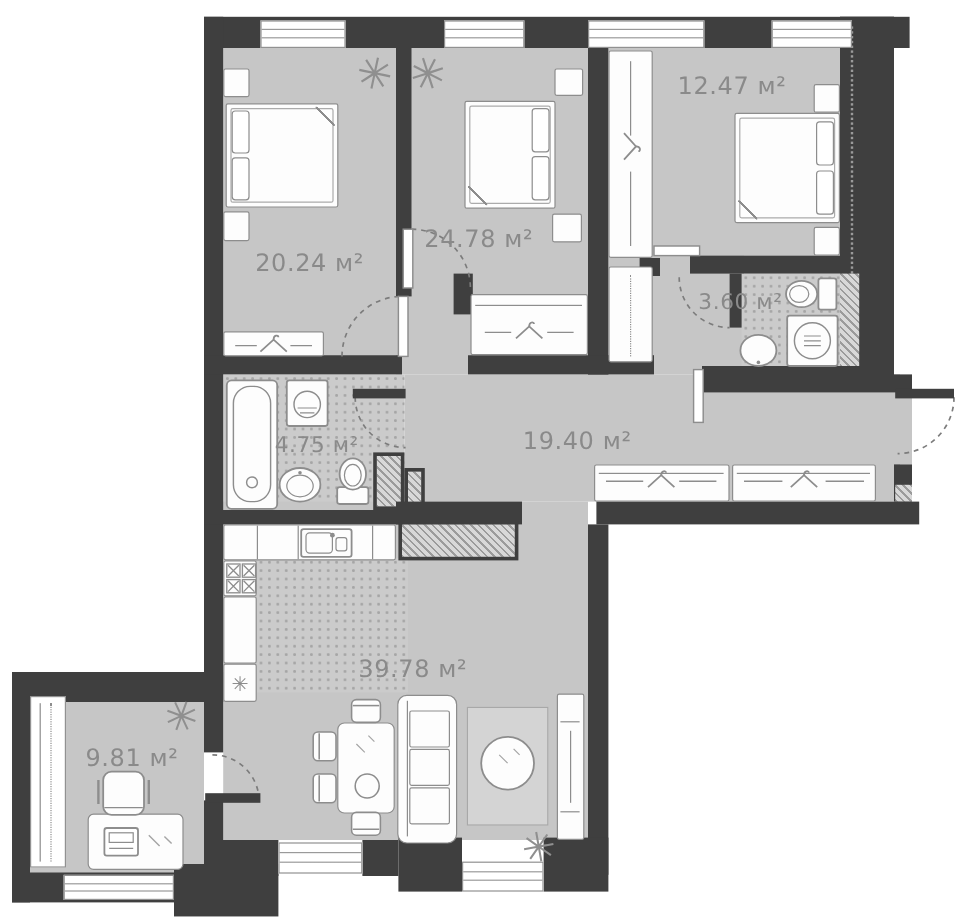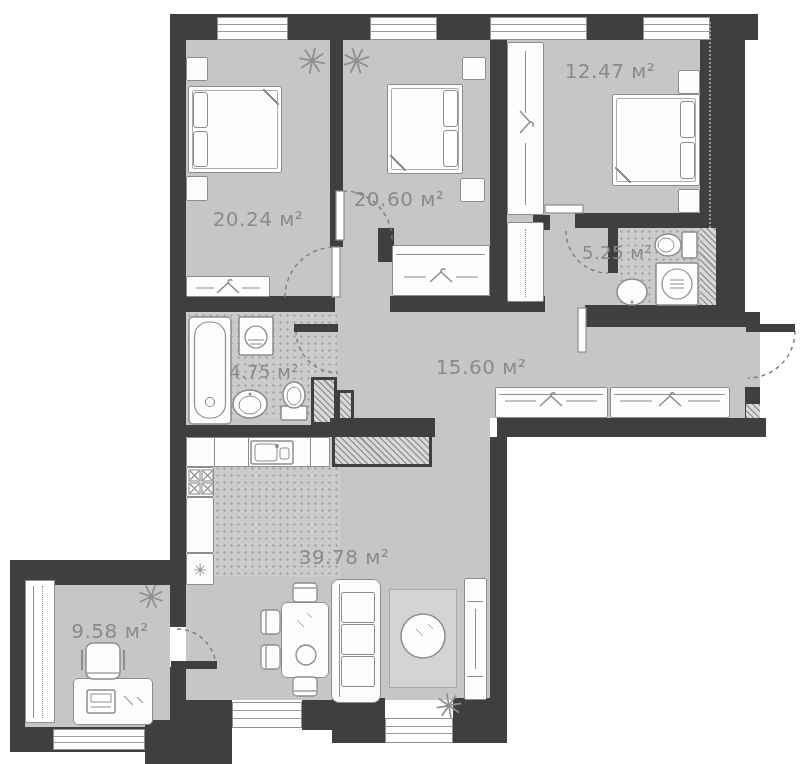--- a/index.html
+++ b/index.html
@@ -312,21 +312,21 @@
 
     <g fill="#8f8f8f" font-family="DejaVu Sans, sans-serif">
       <text x="312" y="74" font-size="36" text-anchor="middle" transform="rotate(12 312 62)">✳</text>
       <text x="357" y="74" font-size="36" text-anchor="middle" transform="rotate(-18 357 62)">✳</text>
       <text x="151" y="609" font-size="34" text-anchor="middle" transform="rotate(20 151 597)">✳</text>
       <text x="449" y="718" font-size="34" text-anchor="middle" transform="rotate(-10 449 706)">✳</text>
     </g>
   </svg>
 
   <div class="label" style="left:258px;top:219px">20.24 м²</div>
-  <div class="label" style="left:399px;top:199px">20.60 м²</div>
+  <div class="label" style="left:399px;top:199px">24.78 м²</div>
   <div class="label" style="left:610px;top:71px">12.47 м²</div>
-  <div class="label" style="left:617px;top:252px;font-size:18px">5.25 м²</div>
+  <div class="label" style="left:617px;top:252px;font-size:18px">3.60 м²</div>
   <div class="label" style="left:264px;top:371px;font-size:18px">4.75 м²</div>
-  <div class="label" style="left:481px;top:367px">15.60 м²</div>
+  <div class="label" style="left:481px;top:367px">19.40 м²</div>
   <div class="label" style="left:344px;top:557px">39.78 м²</div>
-  <div class="label" style="left:110px;top:631px">9.58 м²</div>
+  <div class="label" style="left:110px;top:631px">9.81 м²</div>
 
 </div>
 
 </body></html>

